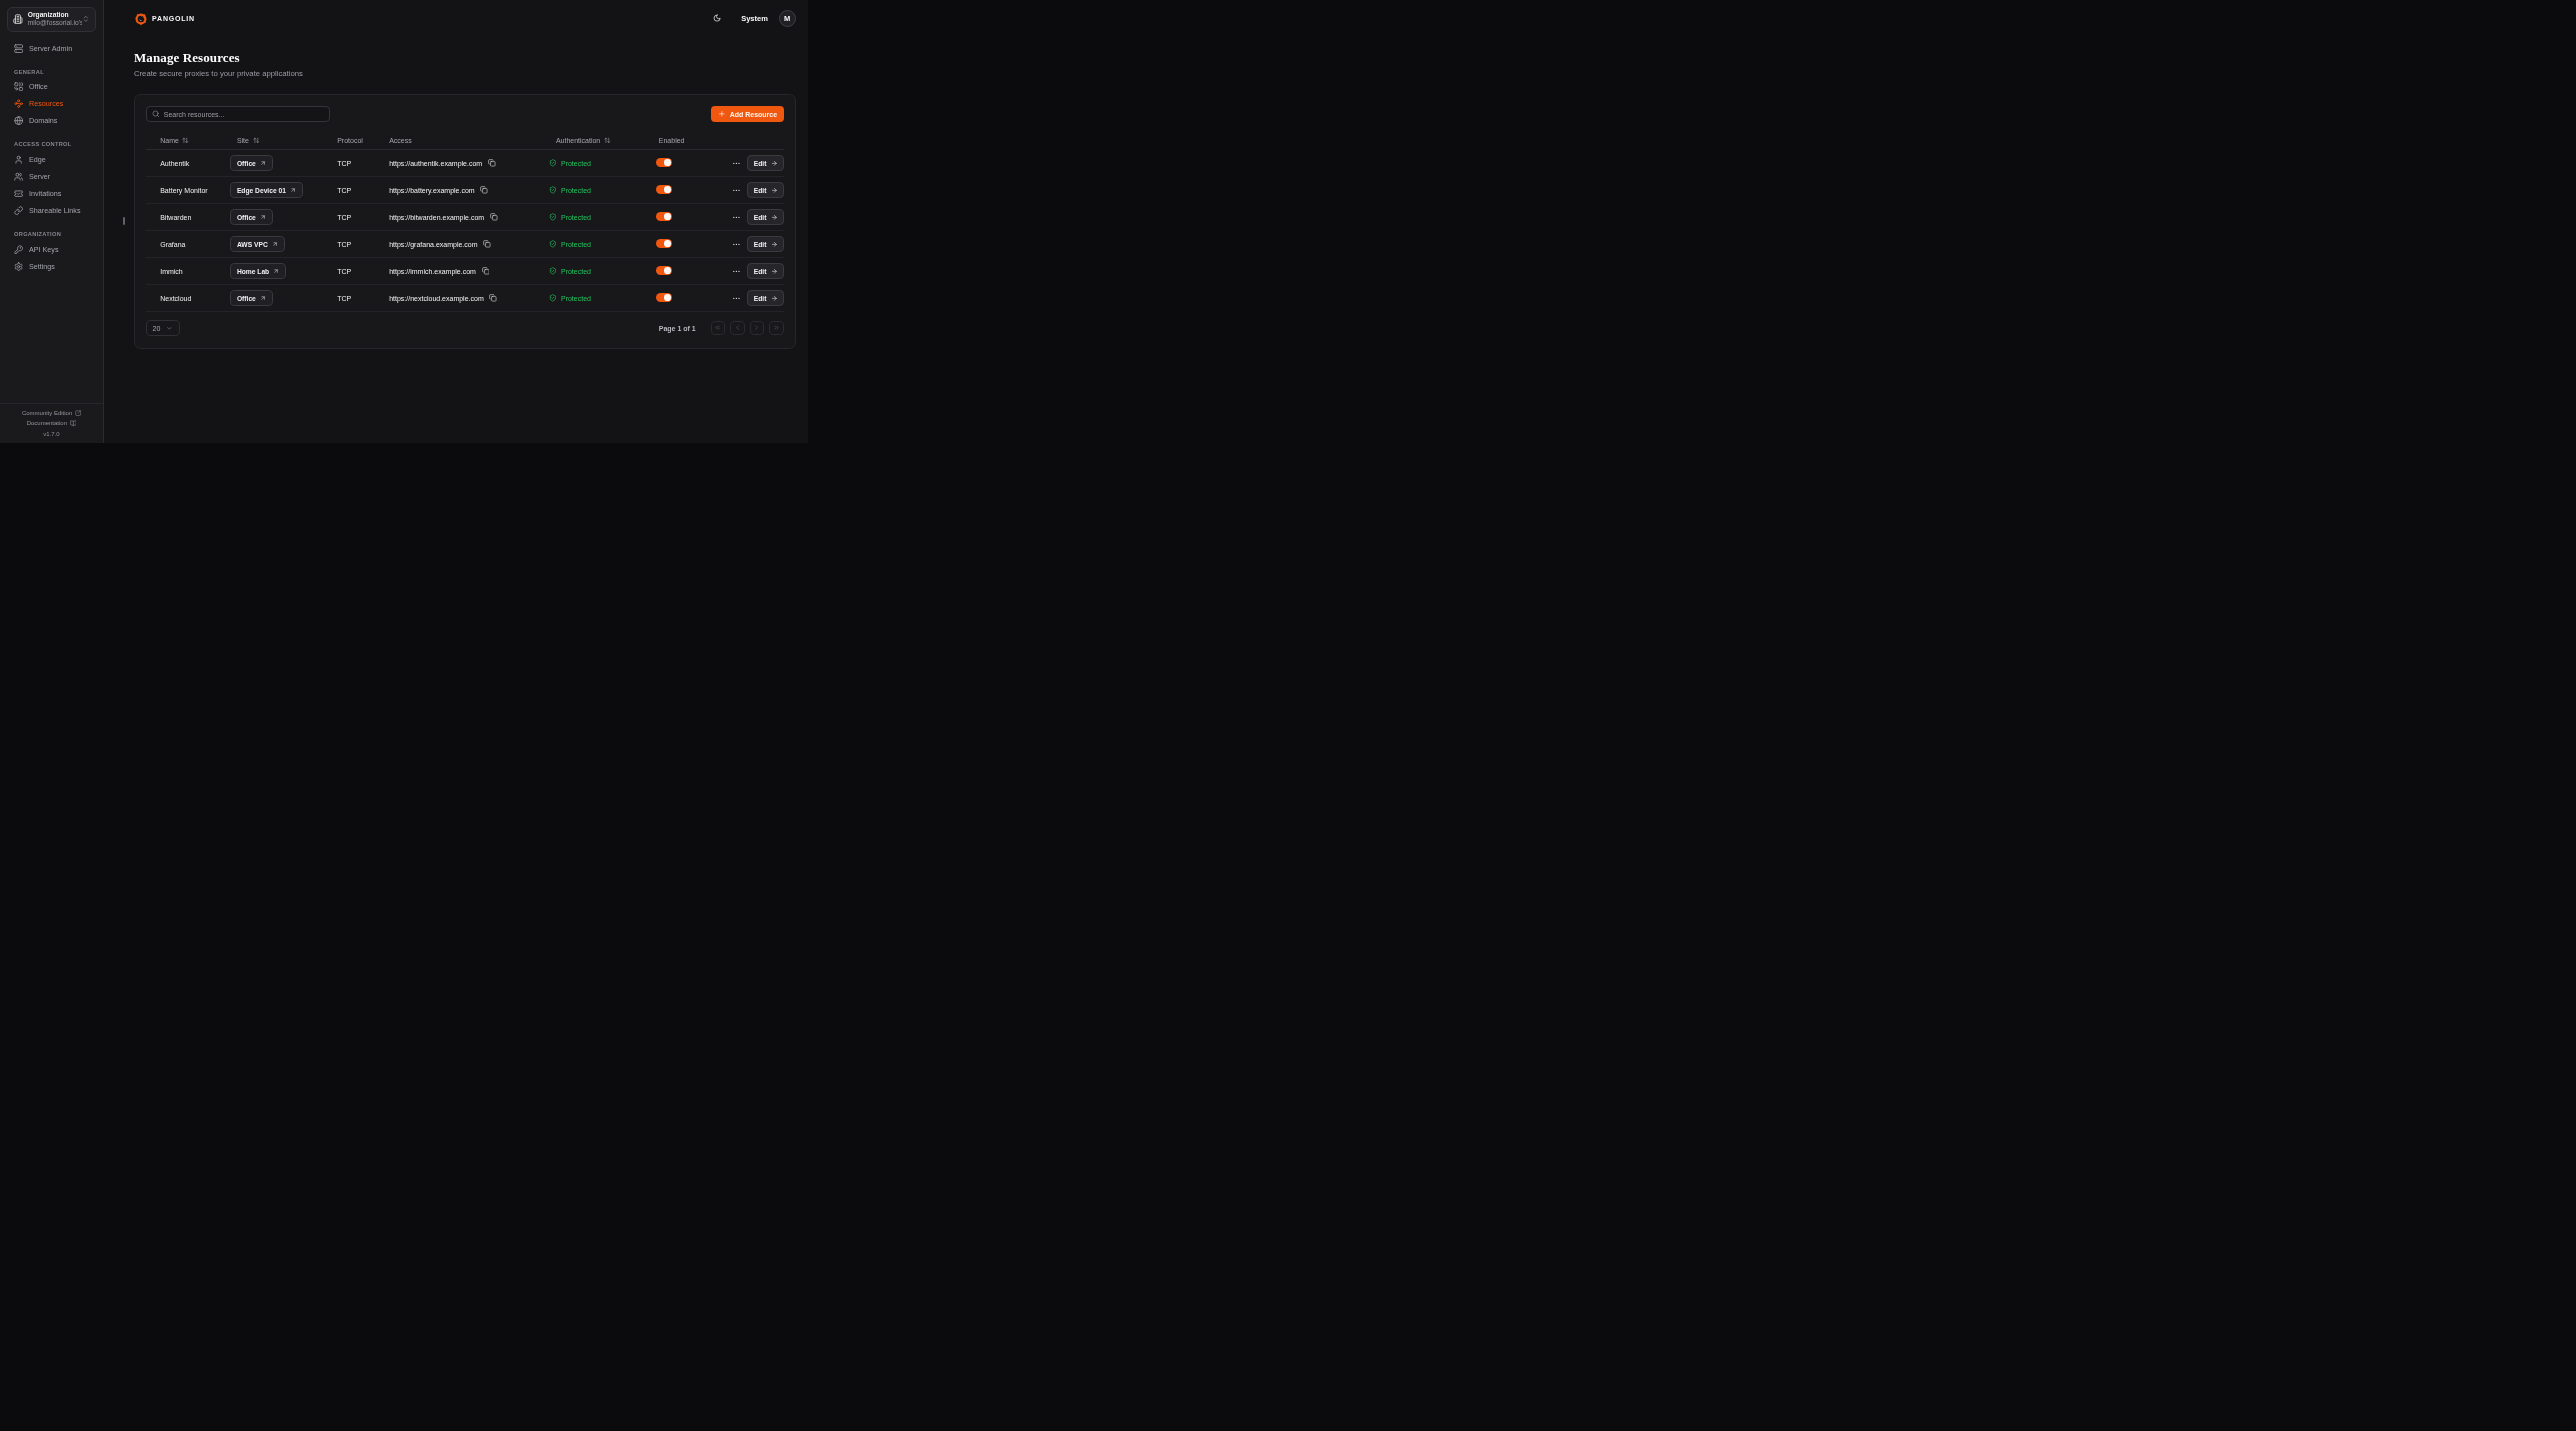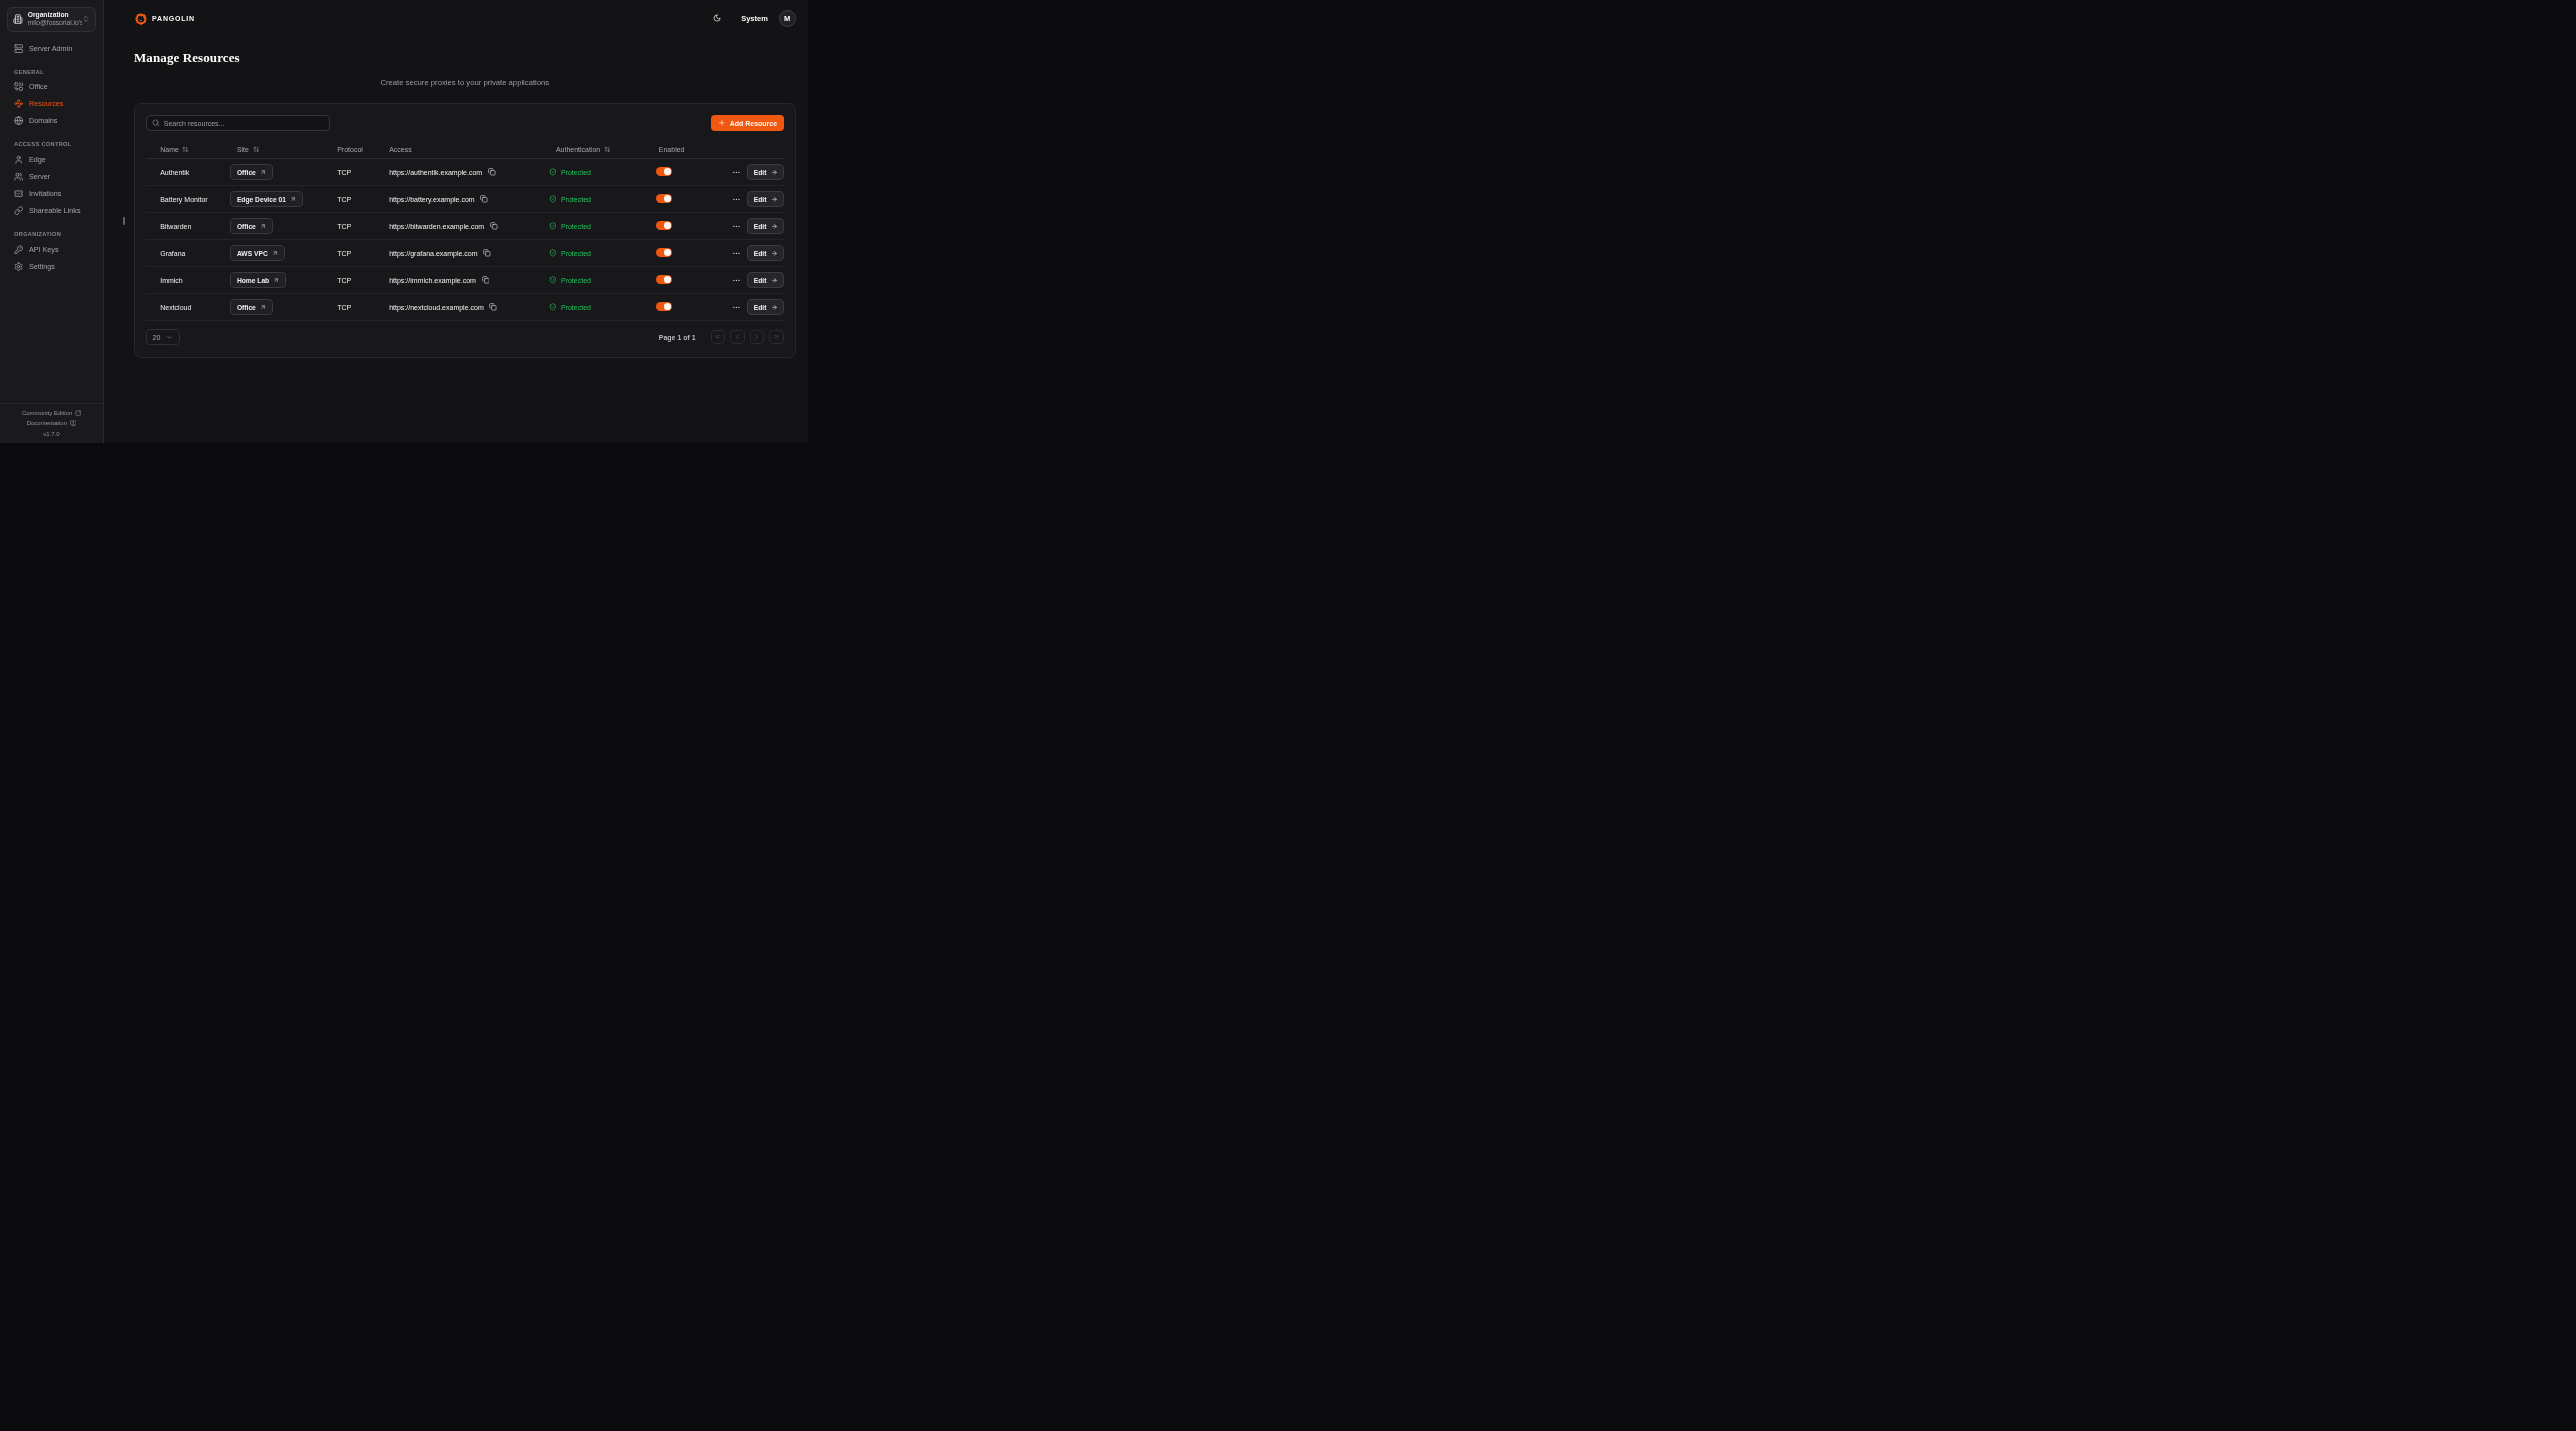--- a/index.html
+++ b/index.html
@@ -53,21 +53,21 @@
   .main{position:absolute;left:122px;top:0;width:686px;height:100%;padding:0 12.4px 0 12px;}
   .topbar{height:37px;display:flex;align-items:center;}
   .brand{display:flex;align-items:center;gap:4.1px;}
   .brand-name{font-size:7px;font-weight:bold;letter-spacing:0.8px;color:#fafafa;}
   .topbar-right{margin-left:auto;display:flex;align-items:center;gap:10.8px;}
   .theme-toggle{display:flex;align-items:center;gap:20px;color:#fafafa;font-size:7.5px;font-weight:600;cursor:pointer;}
   .avatar{width:17px;height:17px;border-radius:50%;background:#212125;border:0.8px solid #3f3f46;color:#fafafa;font-size:7.5px;font-weight:bold;display:flex;align-items:center;justify-content:center;cursor:pointer;}
 
   .page-head{margin-top:13px;}
   .page-title{font-size:13px;font-weight:800;color:#ffffff;letter-spacing:0.1px;font-family:Liberation Serif, serif;}
-  .page-sub{margin-top:12px;font-size:7.7px;color:#9b9ca3;text-align:center;}
+  .page-sub{margin-top:3px;font-size:7.7px;color:#9b9ca3;}
 
   
   .card{margin-top:16px;background:var(--bg-card);border:0.5px solid var(--border-2);border-radius:6.7px;padding:10.8px 10.8px 12.4px;}
   .card-toolbar{display:flex;align-items:center;justify-content:space-between;}
   .search-box{display:flex;align-items:center;width:184px;height:16.5px;border:0.5px solid #34343b;border-radius:4.1px;background:#141417;padding:0 5.2px;gap:4.1px;color:#8f9096;}
   .search-box input{flex:1;background:transparent;border:none;outline:none;color:#d4d4d8;font-size:7px;font-family:inherit;}
   .search-box input::placeholder{color:#9c9da4;}
   .btn-add{display:flex;align-items:center;gap:4.1px;height:16.5px;padding:0 6.7px;background:var(--accent);border:none;border-radius:4.1px;color:#fff6f0;font-size:7px;font-weight:600;cursor:pointer;}
 
   .table{margin-top:9.3px;}

